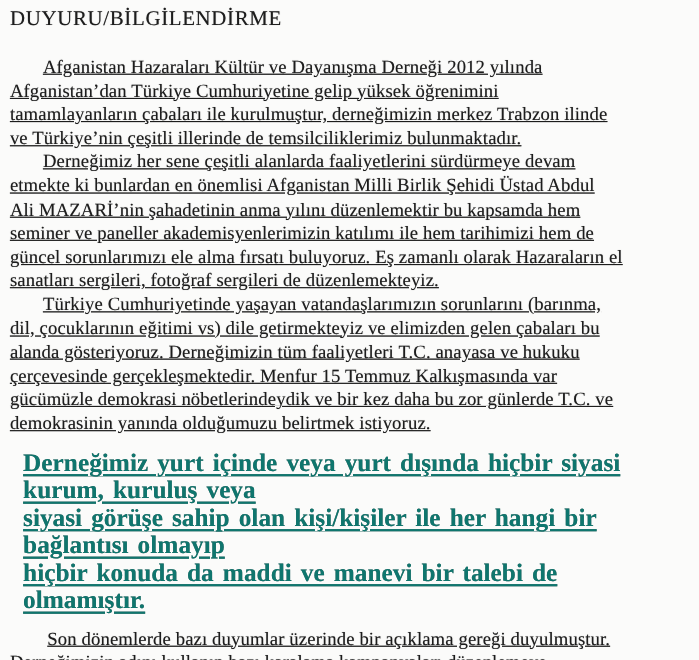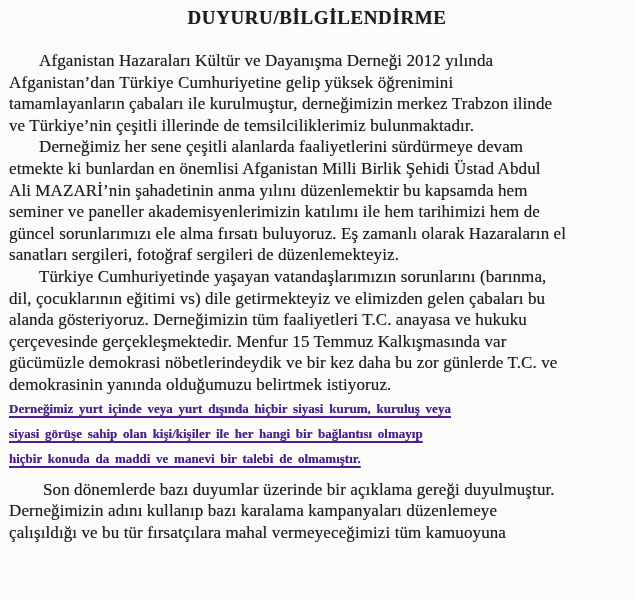--- a/index.html
+++ b/index.html
@@ -14,48 +14,49 @@
   .page {
     width: 635px;
     height: 600px;
     padding: 0 10px 0 9px;
     box-sizing: border-box;
   }
   .doc-title {
     margin: 6px 0 8px 0;
     font-size: 19px;
     line-height: 24px;
-    font-weight: bold;
-    text-align: center;
+    font-weight: normal;
+    text-align: left;
     letter-spacing: 0.6px;
     text-shadow: 0 0 0.7px rgba(25,25,25,0.55);
     white-space: pre-line;
   }
   .doc-body { margin-top: 20px; }
   .para {
     margin: 0;
     font-size: 17px;
     line-height: 21.6px;
     white-space: pre-line;      
     text-indent: 30px;          
     letter-spacing: 0.1px;
     text-shadow: 0 0 0.7px rgba(30,30,30,0.5);
+    text-decoration: underline;
   }
   .para-bold-underline {
-    margin: 0;
-    font-size: 13px;
+    margin: 12px;
+    font-size: 23px;
     line-height: 25px;
     font-weight: bold;
     white-space: pre-line;
     text-indent: 0;
     word-spacing: 2.5px;        
     text-decoration-line: underline;
     text-decoration-thickness: 2px;
     text-underline-offset: 3px;
-    color: #4c1d95;
+    color: #0f766e;
     text-shadow: 0 0 0.6px rgba(15,15,15,0.55);
   }
   .para-closing {
     margin-top: 8px;
     text-indent: 34px;
   }
 </style>
 </head>
 <body>
 

